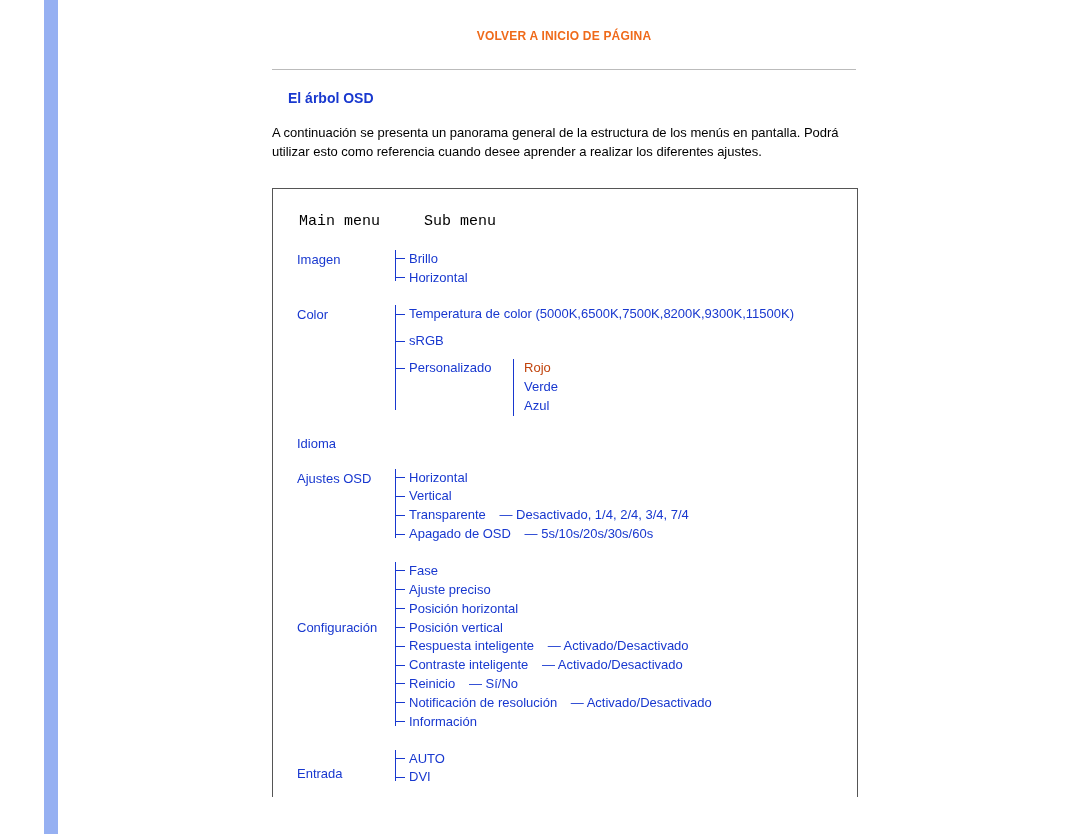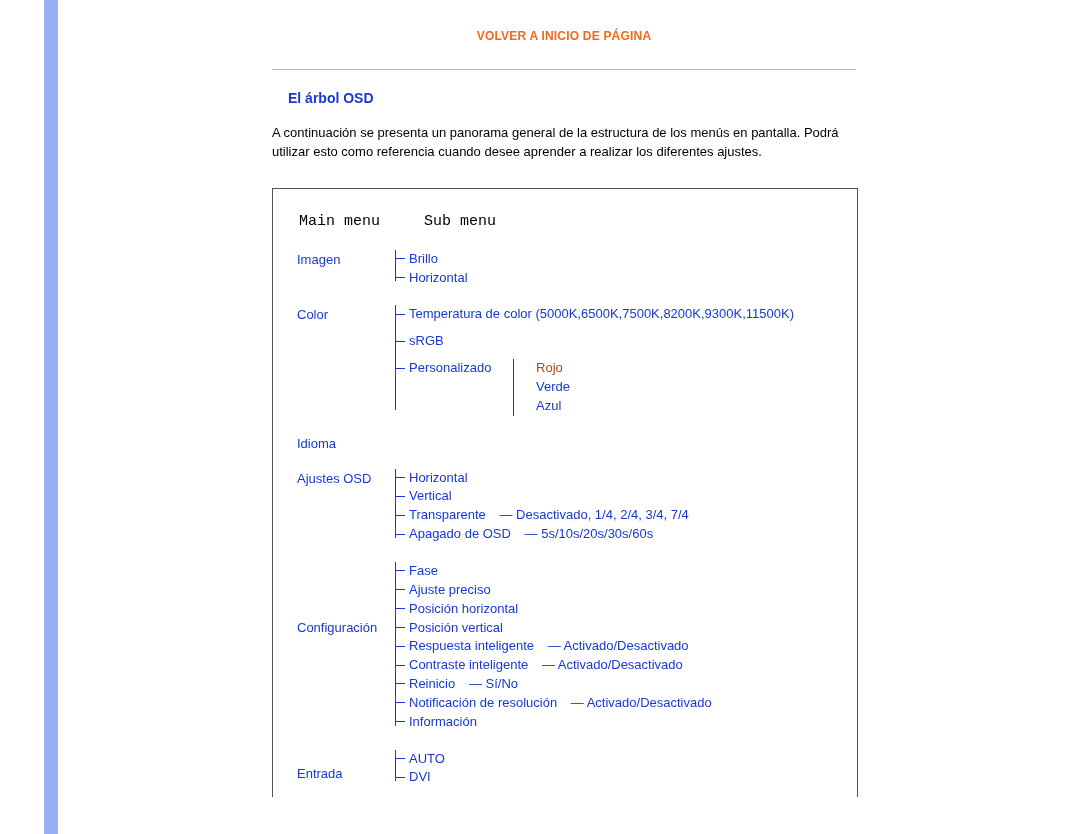--- a/index.html
+++ b/index.html
@@ -87,21 +87,21 @@
     position:absolute;
     left:-14px; top:0.65em;
     width:10px; height:1px; background:#1838cf;
   }
   .side-val { color:#1838cf; margin-left:10px; }
   .rgb-block{
     display:inline-block;
     vertical-align:top;
     margin-left:18px;
     border-left:1px solid #1838cf;
-    padding-left:22px;
+    padding-left:10px;
   }
 </style>
 </head>
 <body>
 
 <div class="page-wrap">
 
   <div class="left-rail"></div>
   <div class="right-rail"></div>
 

